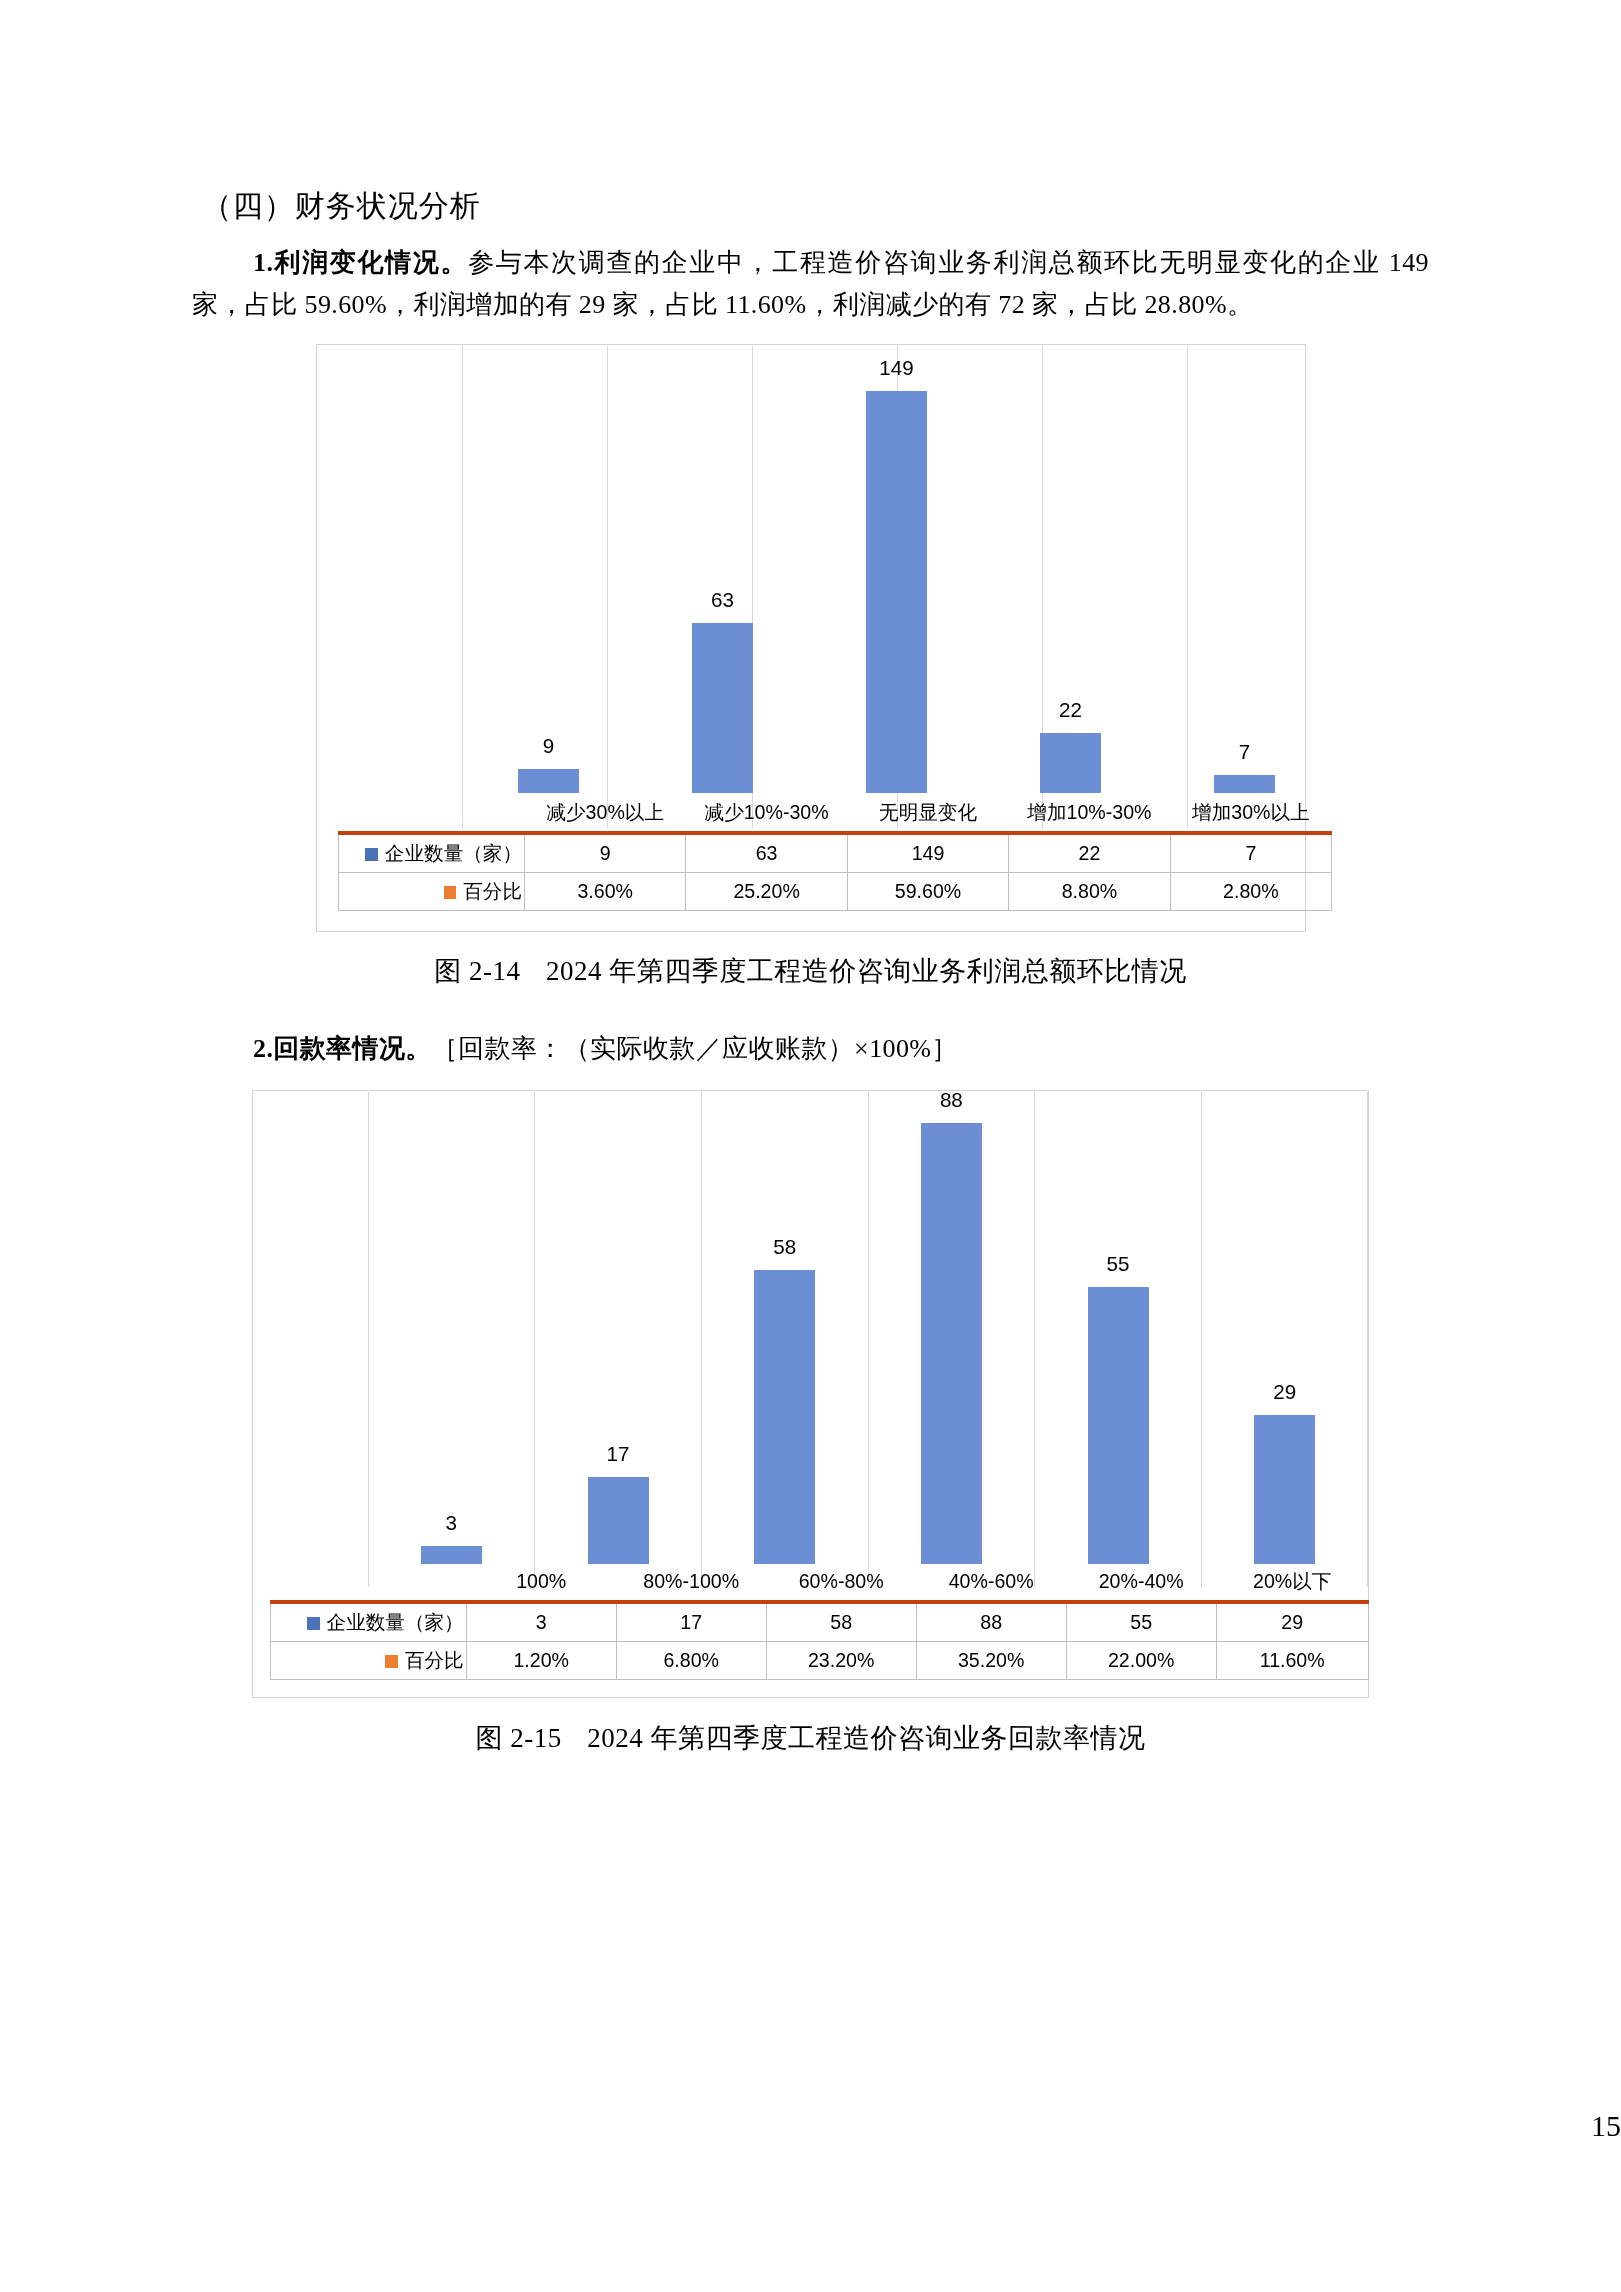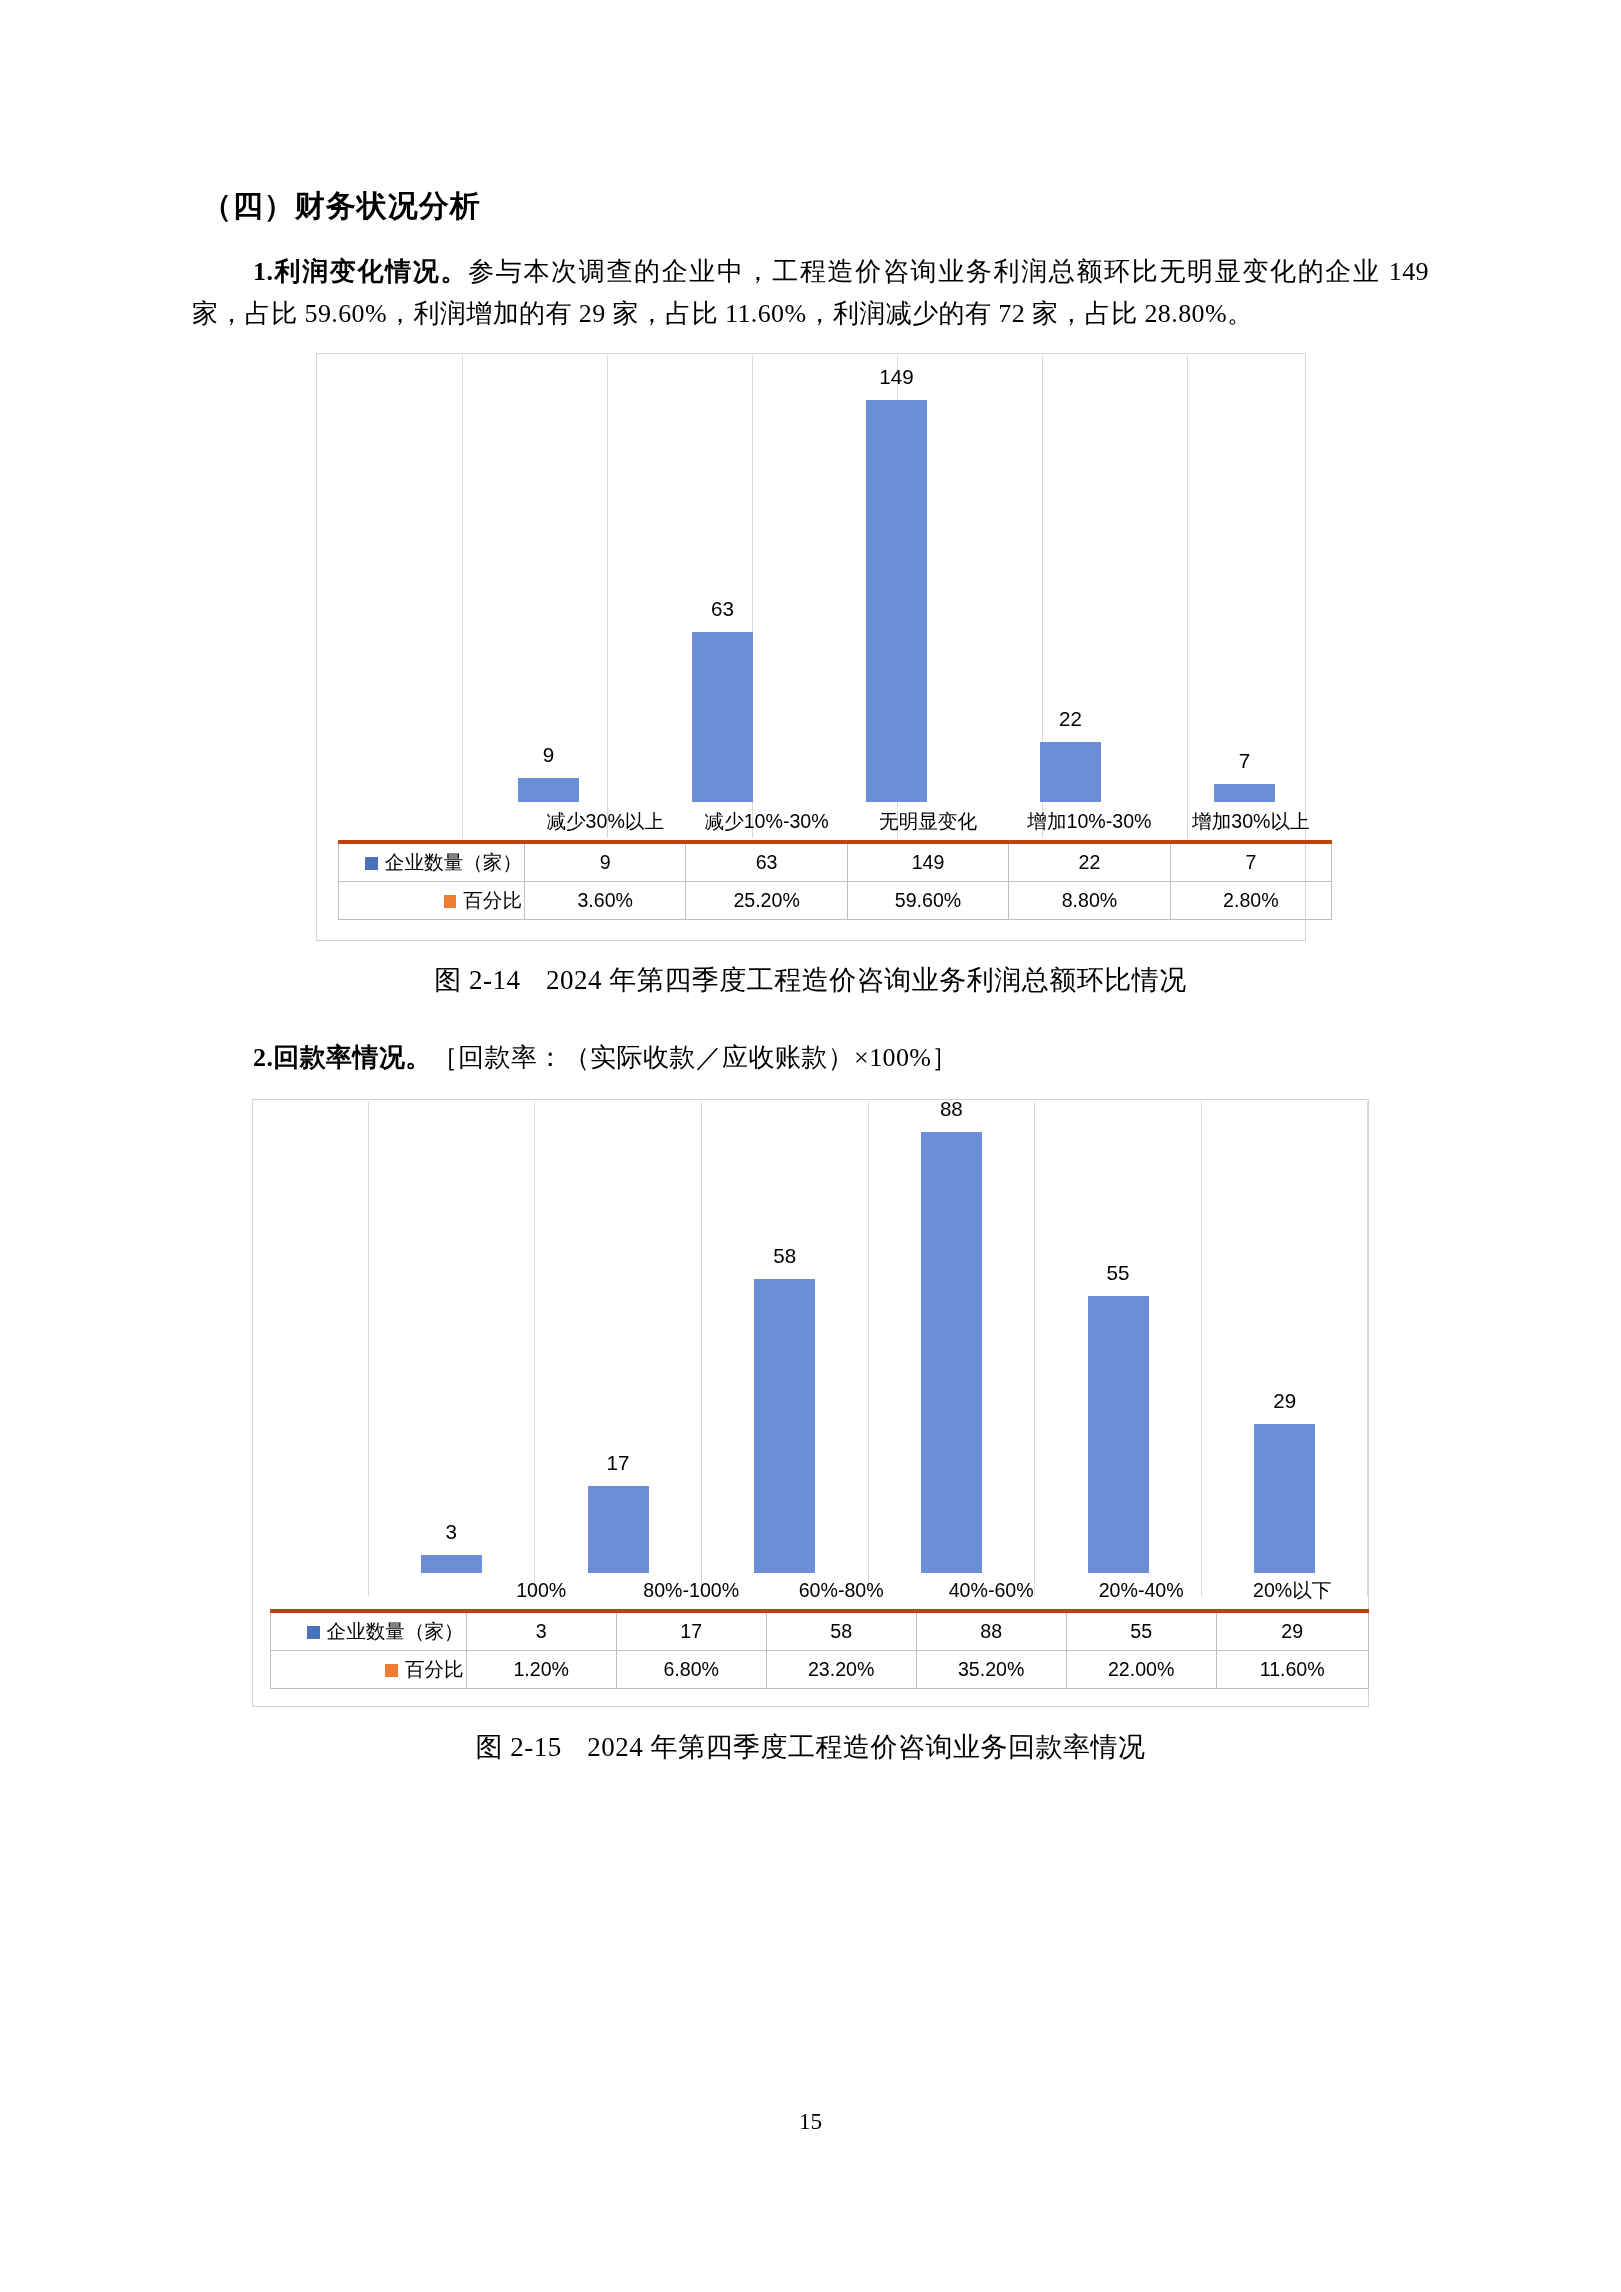--- a/index.html
+++ b/index.html
@@ -29,22 +29,22 @@
     font-size: 26px;
     line-height: 1.62;
     letter-spacing: 0.4px;
     margin: 0 0 5.9px 0;
     text-align: justify;
   }
   .indent { text-indent: 61px; }
   .heading-inline { font-weight: bold; }
   .sec-title {
     font-size: 30px;
-    font-weight: bold;
-    margin: 0 0 24px 0;
+    font-weight: normal;
+    margin: 0 0 15px 0;
     text-indent: 9.8px;
     letter-spacing: 1px;
   }
 
   
   .chart-box {
     border: 1px solid #d4d4d4;
     background: #fff;
     box-sizing: border-box;
     position: relative;
@@ -144,22 +144,22 @@
     font-size: 27px;
     margin-top: 21.6px;
     letter-spacing: 0.5px;
   }
   .fig-caption .gap { display:inline-block; width: 25.5px; }
 
   .page-number {
     position: absolute;
     left: 0; right: 0;
     top: 2109px;
-    text-align: center;
-    font-size: 23px;
+    text-align: right;
+    font-size: 30px;
     font-family: "Liberation Serif", serif;
   }
 </style>
 </head>
 <body>
 
 <div class="page">
   <div class="content">
 
     <div class="sec-title">（四）财务状况分析</div>

